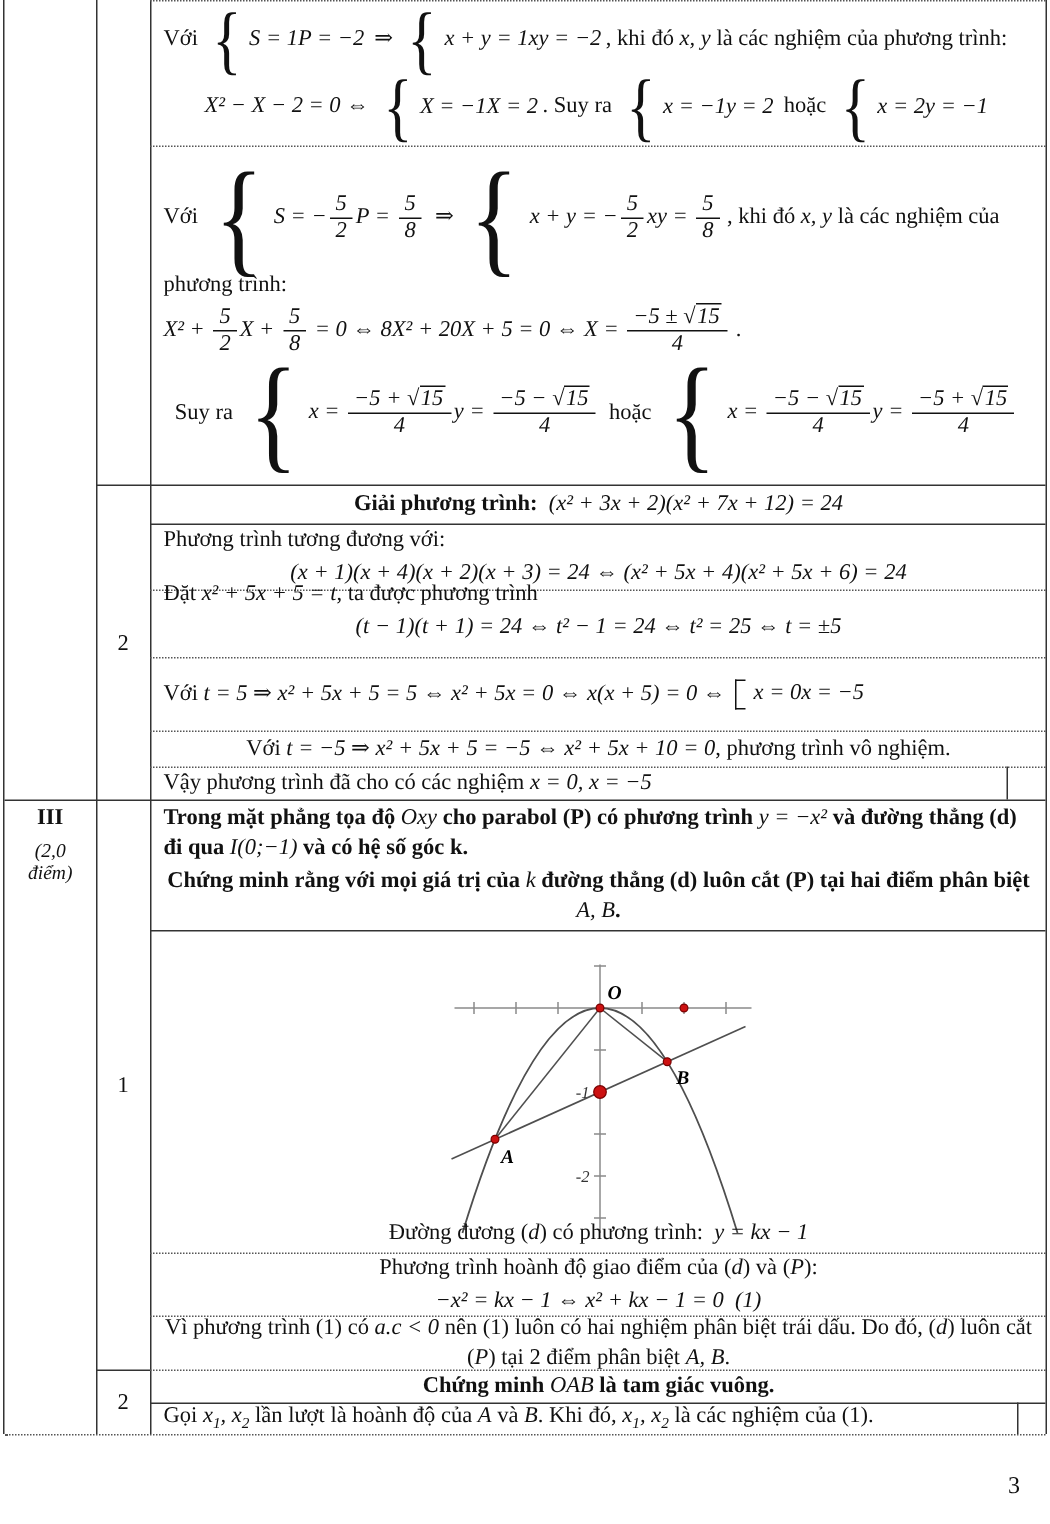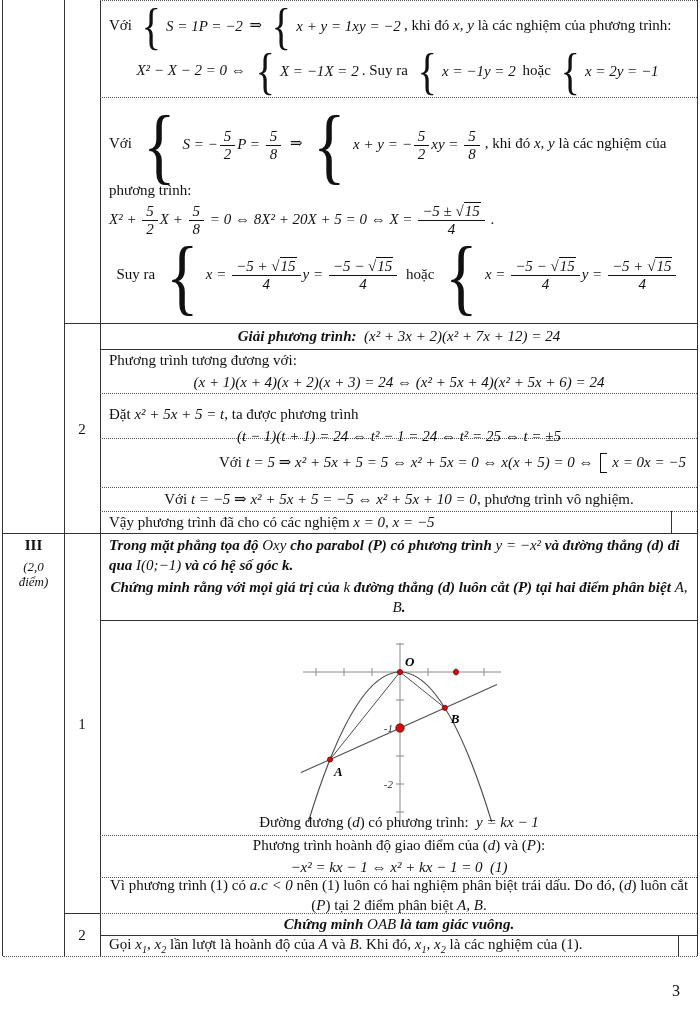--- a/index.html
+++ b/index.html
@@ -29,22 +29,22 @@
   #h-913d{left:97px;top:913px;width:597px;}
   #h-913s{left:61px;top:913px;width:36px;}
   #h-935{left:97px;top:935px;width:597px;}
   #h-bot{left:0;top:956px;width:694px;}
   .cell{position:absolute;left:98px;width:596px;box-sizing:border-box;padding:1px 8px;
         display:flex;flex-direction:column;justify-content:center;}
   #cA{top:1px;height:96px;}
   #cB{top:98px;height:225px;}
   #cC{top:324px;height:25px;}
   #cD{top:350px;height:43px;}
-  #cE{top:404px;height:44px;}
-  #cF{top:439px;height:48px;align-items:flex-end;}
+  #cE{top:386px;height:44px;}
+  #cF{top:439px;height:48px;}
   #cG{top:488px;height:23px;align-items:center;}
   #cH{top:512px;height:21px;}
   #cI{top:534px;height:86px;}
   #cJ{top:621px;height:214px;justify-content:flex-start;}
   #cK{top:836px;height:41px;align-items:center;}
   #cL{top:878px;height:35px;}
   #cM{top:914px;height:21px;align-items:center;}
   #cN{top:936px;height:20px;}
   #fig{position:absolute;left:102px;top:2px;width:400px;height:200px;}
   .caption{position:absolute;left:0;right:0;bottom:1px;}
@@ -53,21 +53,21 @@
   .qpts{font-style:italic;font-size:13px;width:44px;margin:4px auto;line-height:1.15;}
   .c2num{position:absolute;left:61px;width:36px;text-align:center;font-size:15px;}
   #n-ii2{top:420px;}
   #n-iii1{top:715px;}
   #n-iii2{top:926px;}
   .mline{margin:1px 0;}
   .mline.center{text-align:center;}
   .mline.left{text-align:left;}
   .rt{font-style:normal;}
   .rm{font-style:italic;}
-  .rb{font-style:italic;font-weight:bold;}
+  .rb{font-weight:bold;}
   sub.msub{font-size:0.68em;}
   .frac{display:inline-flex;flex-direction:column;align-items:center;vertical-align:middle;
         margin:0 2px;line-height:1.12;text-align:center;}
   .num{border-bottom:1.2px solid #111;padding:0 4px;display:block;}
   .den{padding:0 4px;display:block;}
   .sqrt{white-space:nowrap;}
   .rad{font-style:normal;}
   .rdc{border-top:1.1px solid #111;padding:0 1px;}
   .cwrap{display:inline-flex;align-items:center;vertical-align:middle;margin:0 3px;}
   .cbrace{font-weight:400;margin-right:3px;display:flex;align-items:center;justify-content:center;

